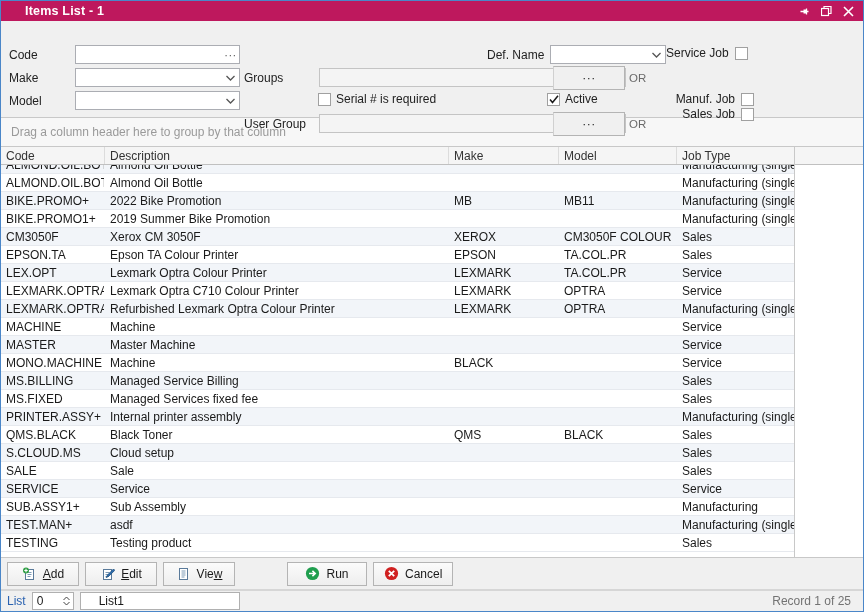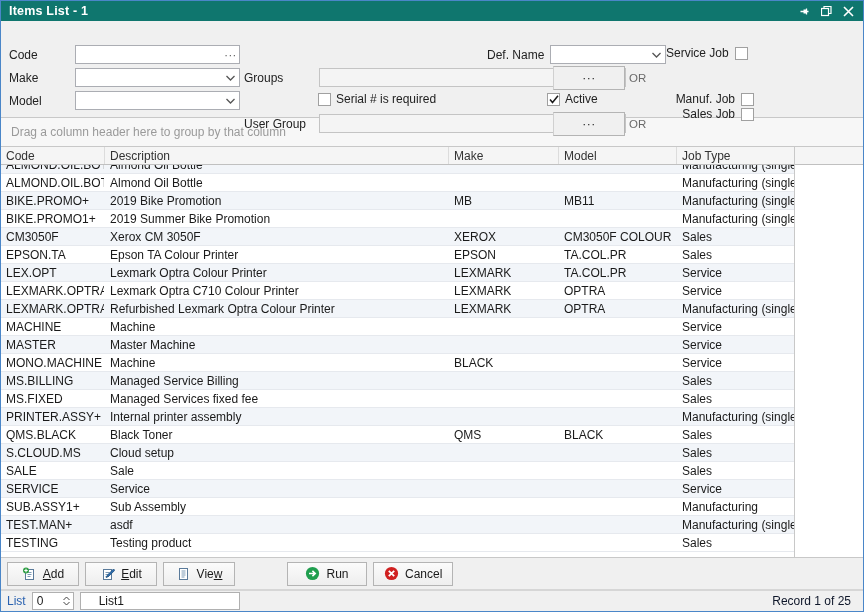--- a/index.html
+++ b/index.html
@@ -17,24 +17,24 @@
     position: relative;
     border: 1px solid #4a86c8;
     background: #f0f0f0;
     display: flex;
     flex-direction: column;
   }
 
   
   .titlebar {
     height: 20px;
-    background: #0f766e;
+    background: #be185d;
     display: flex;
     align-items: center;
-    padding: 0 4px 0 8px;
+    padding: 0 4px 0 24px;
     flex: 0 0 auto;
   }
   .titlebar .title {
     color: #ffffff;
     font-weight: bold;
     font-size: 12.5px;
     letter-spacing: .2px;
     flex: 1 1 auto;
     white-space: nowrap;
   }
@@ -225,21 +225,21 @@
     width: 160px; height: 18px;
     background: #ffffff;
     border: 1px solid #b0b0b0;
     display: flex; align-items: center;
     padding-left: 18px;
     font-size: 12px;
   }
   .recinfo {
     margin-left: auto;
     font-size: 12px;
-    color: #0f172a;
+    color: #737373;
     padding-right: 8px;
   }
   .statusbar-top-border {
     border-top: 1px solid #d6d6d6;
   }
 </style>
 </head>
 <body>
 
 <div id="app">
@@ -395,21 +395,21 @@
           </div>
           <div class="grow">
             <div class="gc cCode">ALMOND.OIL.BOTT</div>
             <div class="gc cDesc">Almond Oil Bottle</div>
             <div class="gc cMake"></div>
             <div class="gc cModel"></div>
             <div class="gc cJob">Manufacturing (single</div>
           </div>
           <div class="grow alt">
             <div class="gc cCode">BIKE.PROMO+</div>
-            <div class="gc cDesc">2019 Bike Promotion</div>
+            <div class="gc cDesc">2022 Bike Promotion</div>
             <div class="gc cMake">MB</div>
             <div class="gc cModel">MB11</div>
             <div class="gc cJob">Manufacturing (single</div>
           </div>
           <div class="grow">
             <div class="gc cCode">BIKE.PROMO1+</div>
             <div class="gc cDesc">2019 Summer Bike Promotion</div>
             <div class="gc cMake"></div>
             <div class="gc cModel"></div>
             <div class="gc cJob">Manufacturing (single</div>

